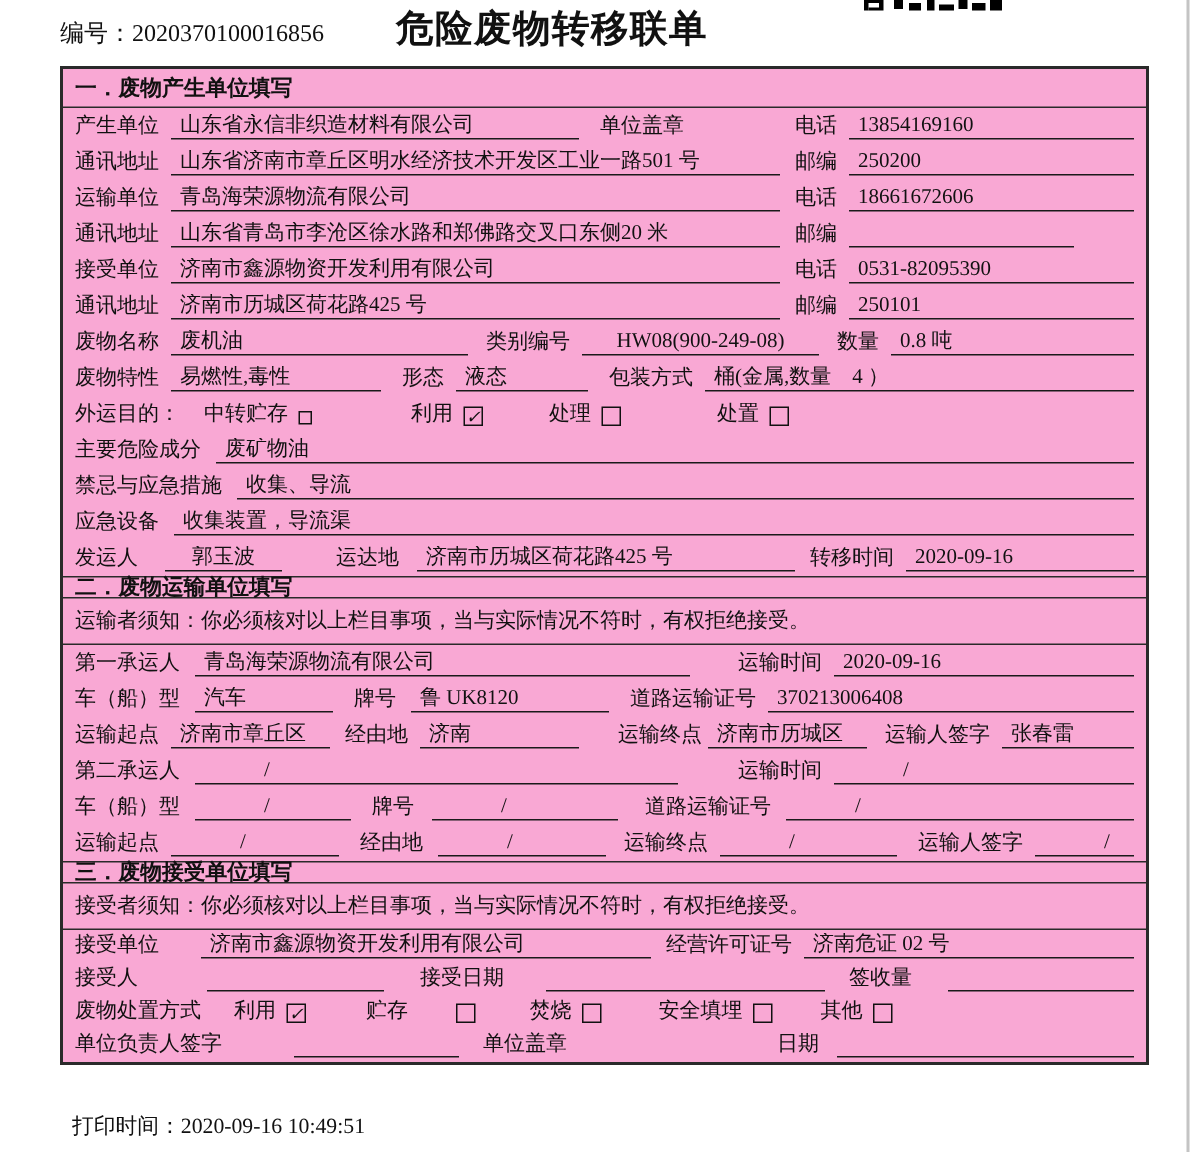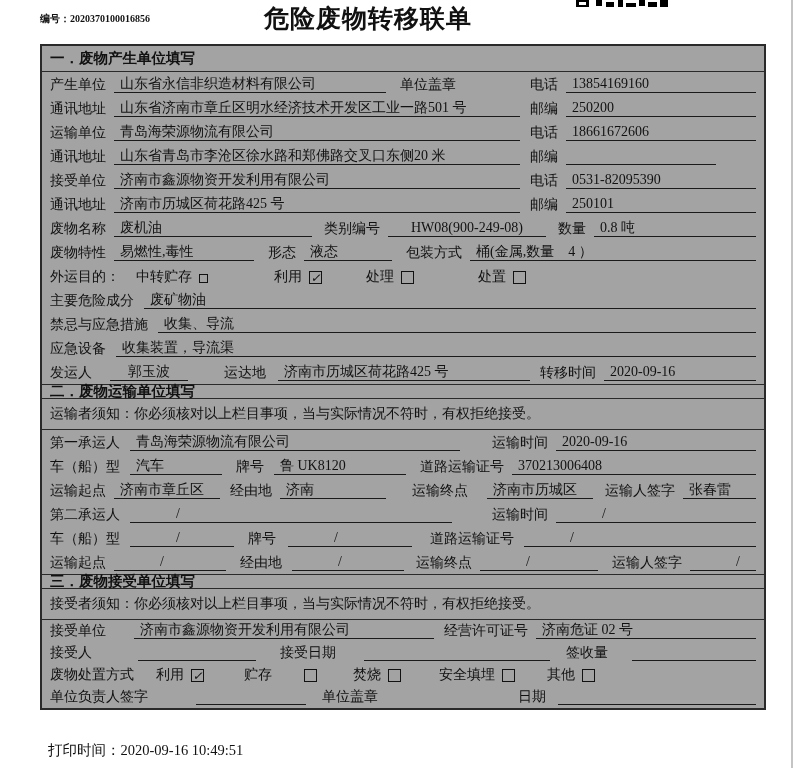--- a/index.html
+++ b/index.html
@@ -1,27 +1,27 @@
 <!DOCTYPE html>
 <html><head>
 <meta charset="utf-8">
 <style>
   html,body{margin:0;padding:0;}
   body{
     width:796px;height:768px;position:relative;background:#ffffff;
     font-family:"Liberation Serif","DejaVu Serif",serif;
     font-size:14px;color:#111;overflow:hidden;
   }
-  .serial{position:absolute;left:40px;top:12px;font-size:10px;white-space:nowrap;font-weight:bold;}
+  .serial{position:absolute;left:40px;top:12px;font-size:16px;white-space:nowrap;}
   .title{position:absolute;left:0;right:60px;top:2px;text-align:center;font-size:25px;font-weight:bold;letter-spacing:1px;}
   .qr{position:absolute;left:576px;top:0;width:92px;height:9px;}
   .page-edge{position:absolute;right:3px;top:0;width:2px;height:768px;background:#c4c4c4;}
 
   .form{position:absolute;left:40px;top:44px;width:726px;box-sizing:border-box;
-        border:2px solid #2a2a2a;background:#a3a3a3;}
+        border:2px solid #2a2a2a;background:#f9a8d4;}
   .sec{font-weight:bold;height:26px;display:flex;align-items:center;padding:0 8px;
        border-bottom:1.5px solid #2a2a2a;box-sizing:border-box;font-size:14.5px;}
   .sec.mid{border-top:1.5px solid #2a2a2a;height:15px;}
   .notice{height:31px;display:flex;align-items:center;padding:0 8px;
           border-bottom:1.5px solid #2a2a2a;box-sizing:border-box;}
   .r{display:flex;align-items:flex-end;height:24px;padding:0 8px 3px 8px;box-sizing:border-box;}
   .r3{height:22px;}
   .l{white-space:nowrap;flex-shrink:0;line-height:16px;}
   .f{border-bottom:1px solid #1a1a1a;white-space:nowrap;flex-shrink:0;
      padding:0 6px;line-height:16px;box-sizing:border-box;overflow:hidden;}
@@ -209,21 +209,21 @@
     <span class="l" style="margin-left:14px;">道路运输证号</span>
     <span class="f fx" style="margin-left:8px;">370213006408</span>
   </div>
 
   <div class="r">
     <span class="l">运输起点</span>
     <span class="f" style="width:106px;margin-left:8px;">济南市章丘区</span>
     <span class="l" style="margin-left:10px;">经由地</span>
     <span class="f" style="width:106px;margin-left:8px;">济南</span>
     <span class="l" style="margin-left:26px;">运输终点</span>
-    <span class="f" style="width:106px;margin-left:19px;">济南市历城区</span>
+    <span class="f" style="width:106px;margin-left:4px;">济南市历城区</span>
     <span class="l" style="margin-left:12px;">运输人签字</span>
     <span class="f fx" style="margin-left:8px;">张春雷</span>
   </div>
 
   <div class="r">
     <span class="l">第二承运人</span>
     <span class="f in40" style="width:322px;margin-left:10px;">/</span>
     <span class="sp"></span>
     <span class="l">运输时间</span>
     <span class="f in40" style="width:200px;margin-left:8px;">/</span>

